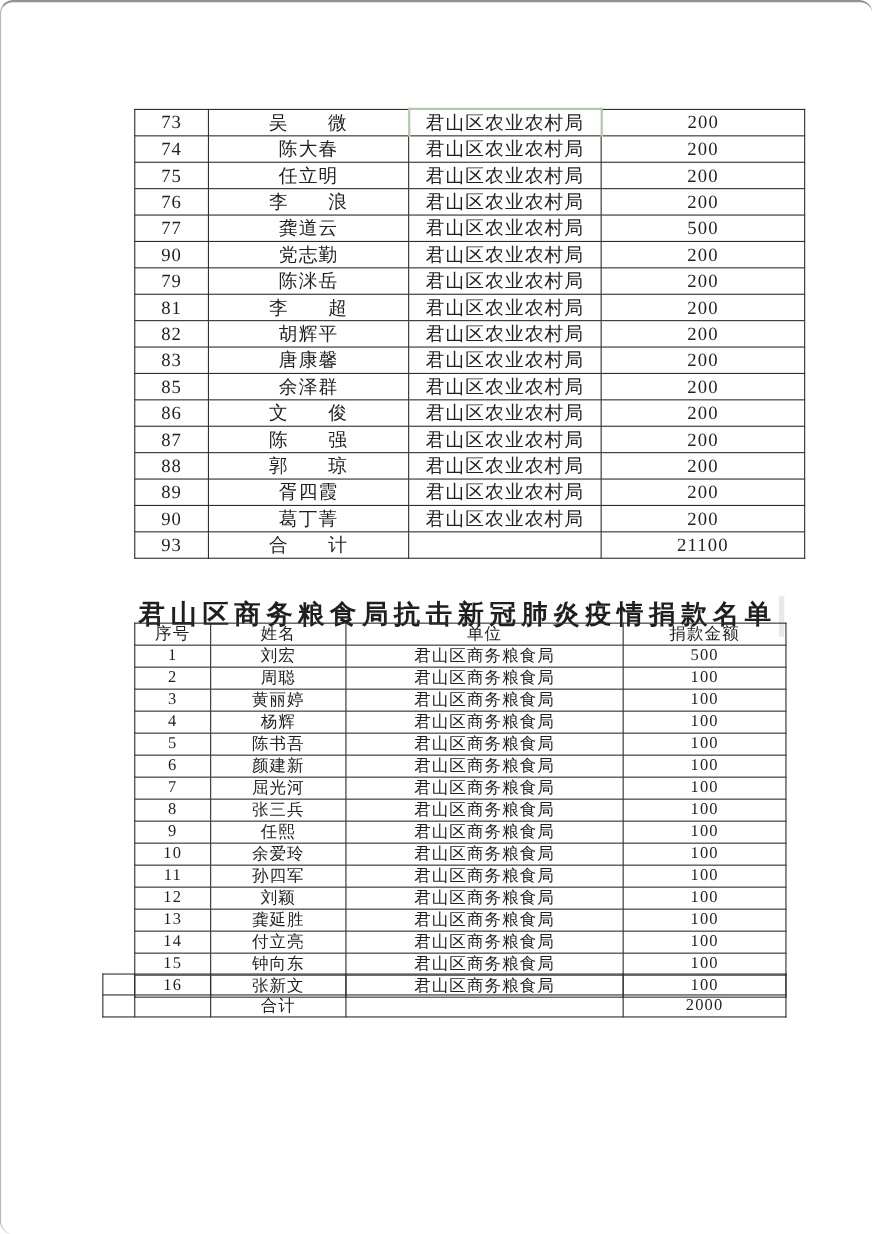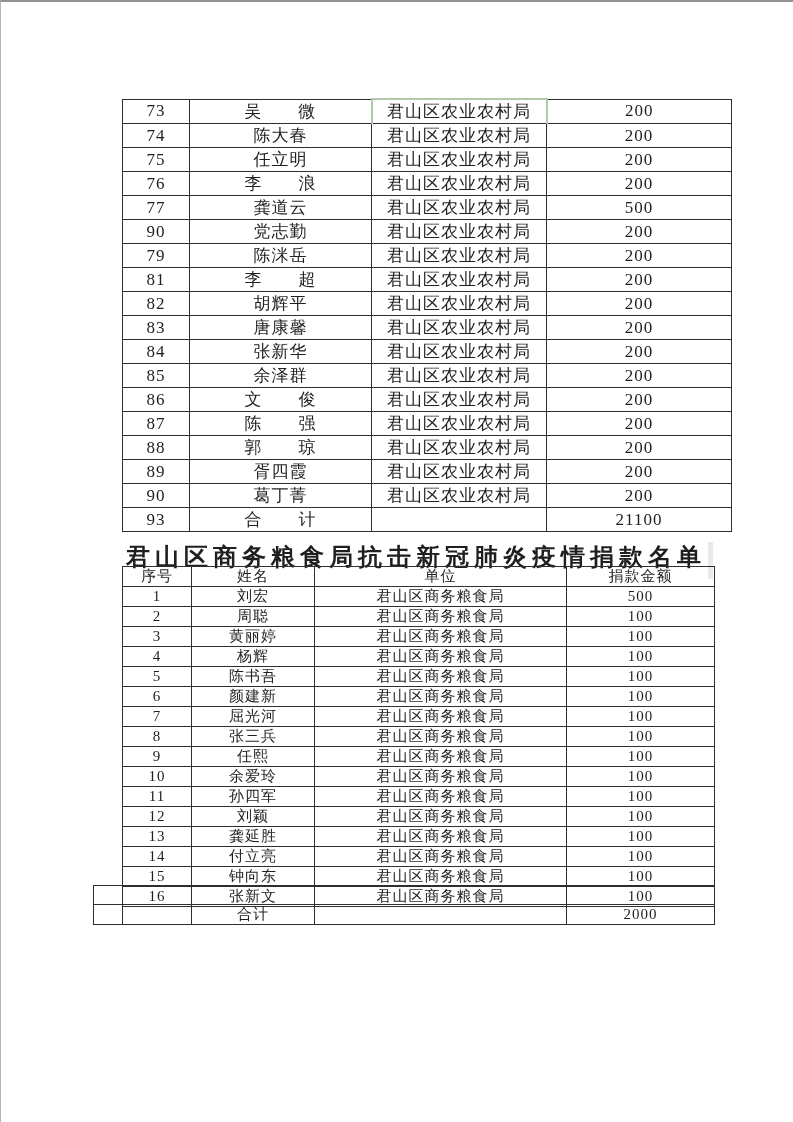--- a/index.html
+++ b/index.html
@@ -6,39 +6,40 @@
   body{
     width:793px;height:1122px;background:#ffffff;overflow:hidden;
     font-family:"Liberation Serif", serif;
     color:#1f1f1f;
   }
   .page{
     position:relative;width:792px;height:1120px;
     border-top:2px solid #929292;
     border-left:1px solid #b6b6b6;
     background:#ffffff;
+    border-radius:12px;
   }
   table{position:absolute;border-collapse:collapse;table-layout:fixed;}
   td,th{
     border:1px solid #2e2e2e;
     text-align:center;vertical-align:middle;
     padding:0;overflow:hidden;white-space:pre;
     letter-spacing:1px;
   }
   th{font-weight:normal;}
   .t1{left:121px;top:96px;width:609px;}
   .t1 td{height:19.5px;font-size:17px;}
   .t2{left:121px;top:564px;width:592px;}
   .t2 td,.t2 th{height:16.6px;font-size:15px;}
   .t3{left:92px;top:883px;width:621px;}
   .t3 td{height:18px;font-size:15px;margin-top:39px;}
   .title{
     position:absolute;left:117px;top:537px;width:596px;height:40px;
     line-height:40px;text-align:center;
-    font-size:24px;font-weight:bold;letter-spacing:5px;font-family:Liberation Mono, monospace;
+    font-size:24px;font-weight:bold;letter-spacing:5px;
   }
   .shade{
     position:absolute;left:707px;top:540px;width:5px;height:37px;
     background:#e9e9e9;
   }
   .hl{
     border-top:2px solid var(--hl,#afc9aa);
     border-left:2px solid var(--hl,#afc9aa);
     border-right:2px solid var(--hl,#afc9aa);
   }
@@ -106,26 +107,20 @@
         </tr>
         <tr>
           <td>82</td>
           <td>胡辉平</td>
           <td>君山区农业农村局</td>
           <td>200</td>
         </tr>
         <tr>
           <td>83</td>
           <td>唐康馨</td>
-          <td>君山区农业农村局</td>
-          <td>200</td>
-        </tr>
-        <tr>
-          <td>84</td>
-          <td>张新华</td>
           <td>君山区农业农村局</td>
           <td>200</td>
         </tr>
         <tr>
           <td>85</td>
           <td>余泽群</td>
           <td>君山区农业农村局</td>
           <td>200</td>
         </tr>
         <tr>

